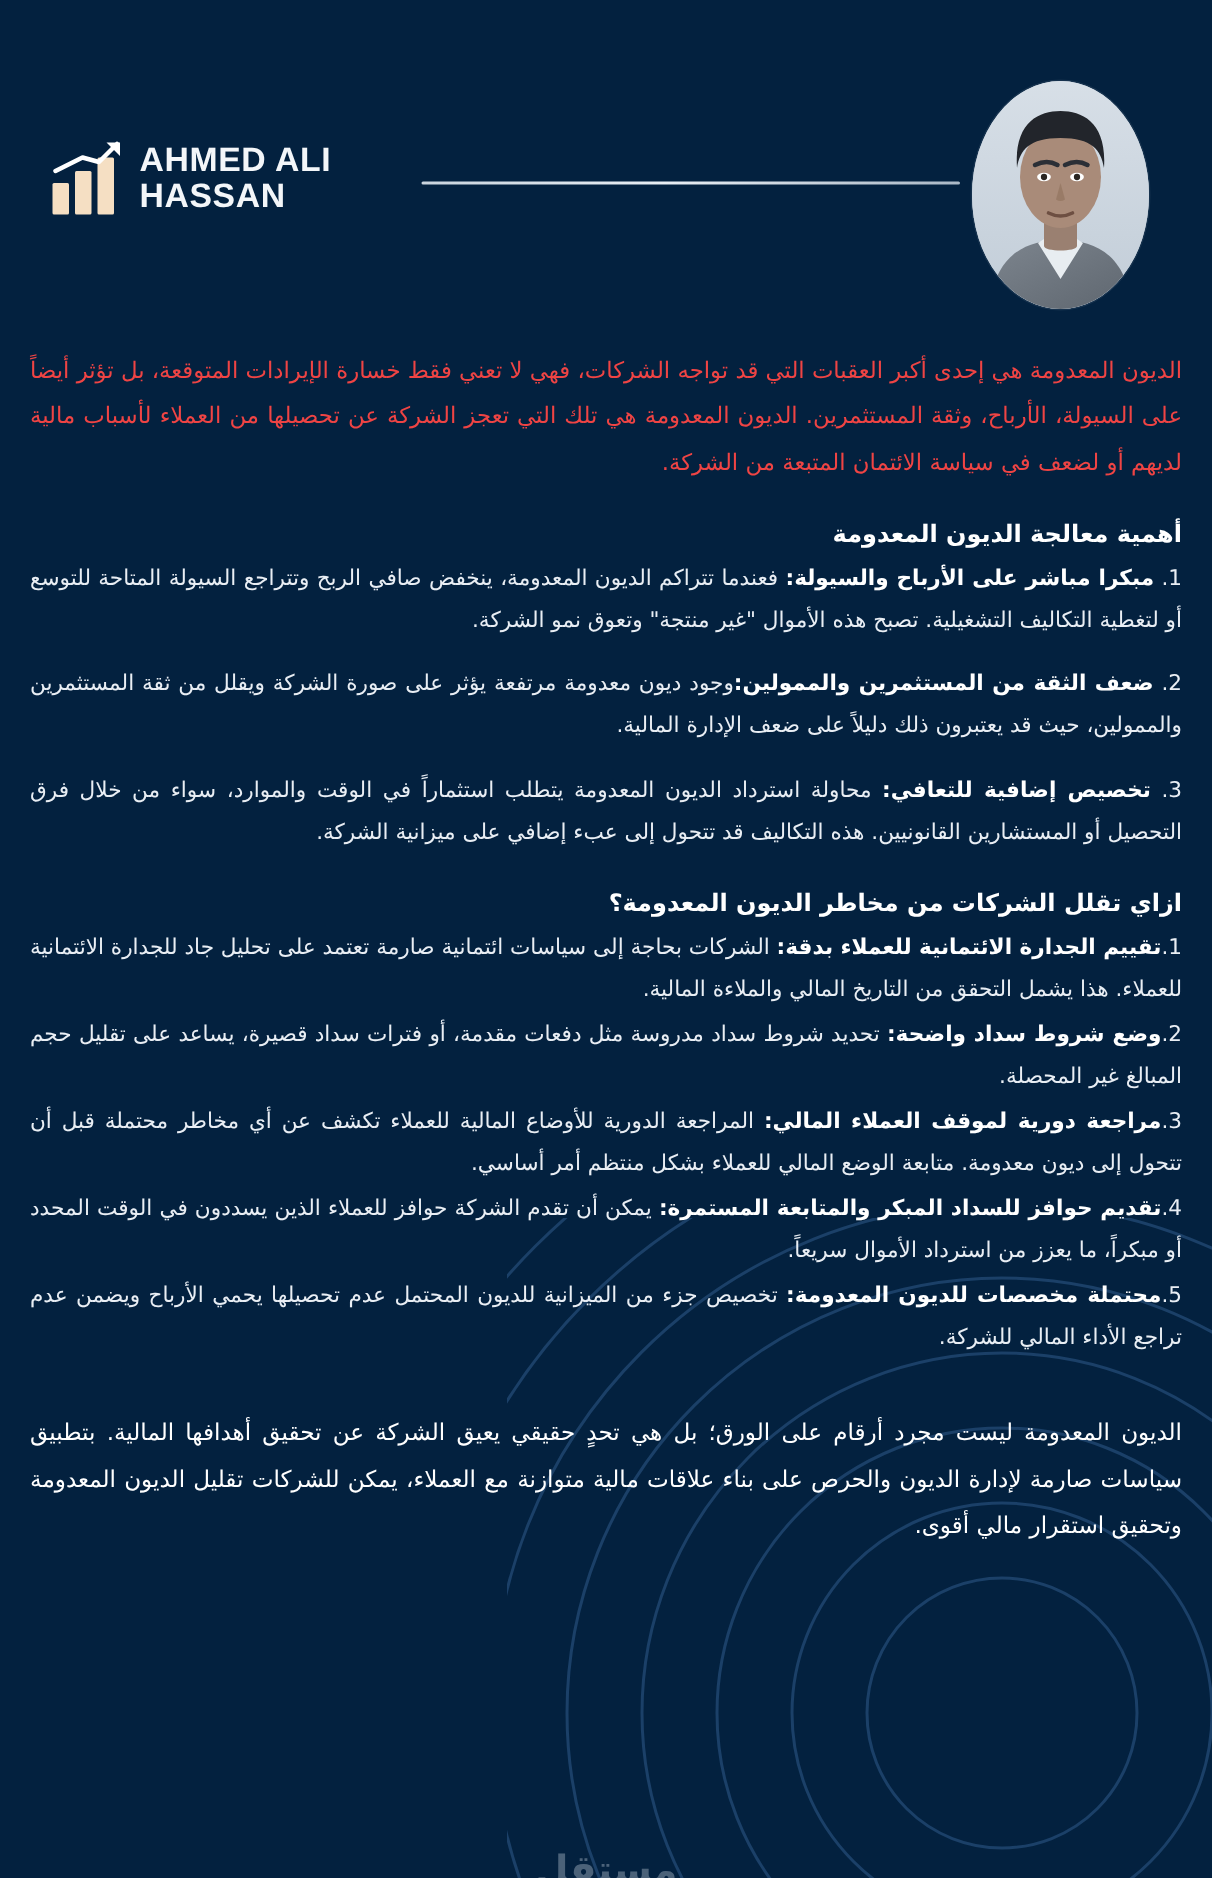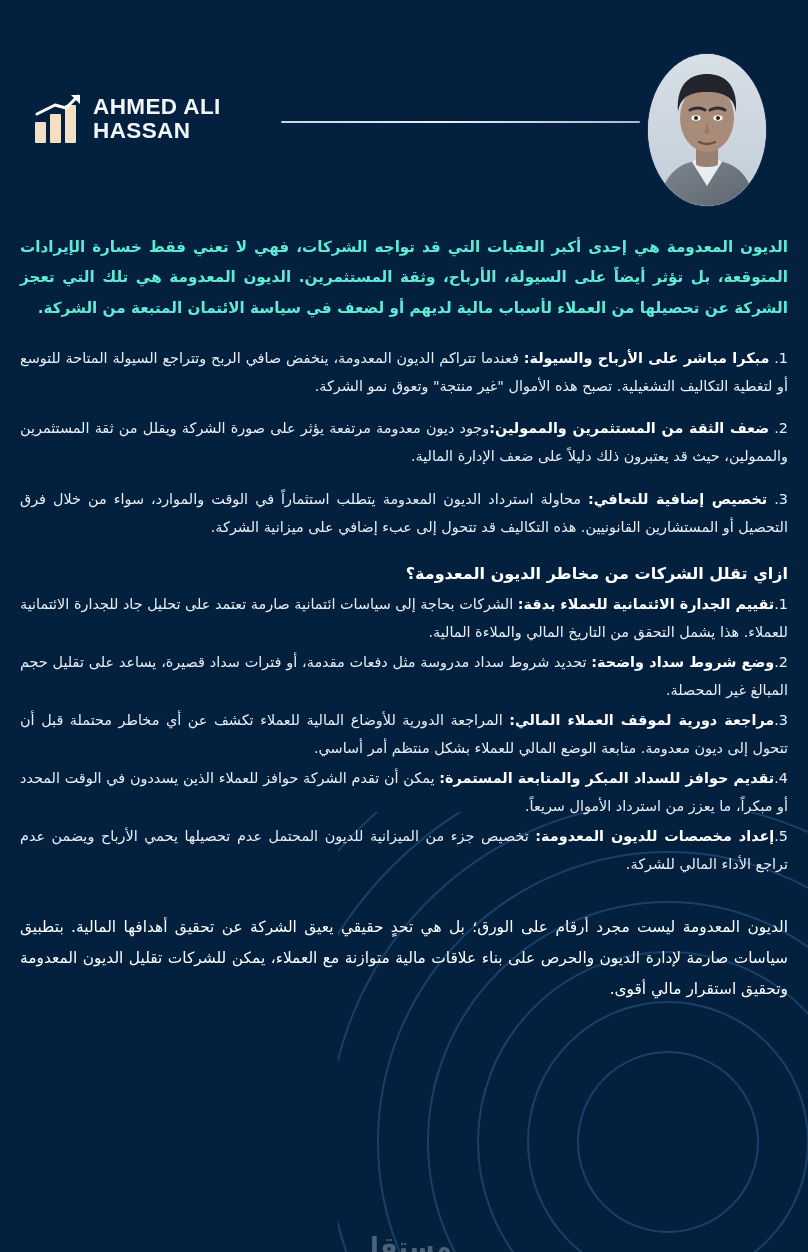--- a/index.html
+++ b/index.html
@@ -107,24 +107,24 @@
   }
 
   
   .content {
     padding: 0 20px 0 20px;
     direction: rtl;
     text-align: right;
   }
 
   .intro {
-    font-weight: 700;
+    font-weight: 400;
     font-size: 15.2px;
     line-height: 2.0;
-    color: #5eead4;
+    color: #ef4444;
     text-align: justify;
     text-align-last: right;
     margin-top: 16px;
     letter-spacing: -0.1px;
   }
 
   .section {
     margin-top: 21px;
   }
 
@@ -271,20 +271,21 @@
         <path d="M51 88 q8 4 16 0" stroke="#6d4f42" stroke-width="2.4" fill="none" stroke-linecap="round"></path>
       </svg>
     </div>
   </div>
 
   <div class="content">
 
     <p class="intro">الديون المعدومة هي إحدى أكبر العقبات التي قد تواجه الشركات، فهي لا تعني فقط خسارة الإيرادات المتوقعة، بل تؤثر أيضاً على السيولة، الأرباح، وثقة المستثمرين. الديون المعدومة هي تلك التي تعجز الشركة عن تحصيلها من العملاء لأسباب مالية لديهم أو لضعف في سياسة الائتمان المتبعة من الشركة.</p>
 
     <div class="section">
+      <h2 class="section-title">أهمية معالجة الديون المعدومة</h2>
 
       <p class="item">
         <span>1.</span>
         <span class="lead">مبكرا مباشر على الأرباح والسيولة:</span><span> فعندما تتراكم الديون المعدومة، ينخفض صافي الربح وتتراجع السيولة المتاحة للتوسع أو لتغطية التكاليف التشغيلية. تصبح هذه الأموال "غير منتجة" وتعوق نمو الشركة.</span>
       </p>
 
       <p class="item">
         <span>2.</span>
         <span class="lead">ضعف الثقة من المستثمرين والممولين:</span><span>وجود ديون معدومة مرتفعة يؤثر على صورة الشركة ويقلل من ثقة المستثمرين والممولين، حيث قد يعتبرون ذلك دليلاً على ضعف الإدارة المالية.</span>
       </p>
@@ -305,21 +306,21 @@
         <p class="item">
           <span>2.</span><span class="lead">وضع شروط سداد واضحة:</span><span> تحديد شروط سداد مدروسة مثل دفعات مقدمة، أو فترات سداد قصيرة، يساعد على تقليل حجم المبالغ غير المحصلة.</span>
         </p>
         <p class="item">
           <span>3.</span><span class="lead">مراجعة دورية لموقف العملاء المالي:</span><span> المراجعة الدورية للأوضاع المالية للعملاء تكشف عن أي مخاطر محتملة قبل أن تتحول إلى ديون معدومة. متابعة الوضع المالي للعملاء بشكل منتظم أمر أساسي.</span>
         </p>
         <p class="item">
           <span>4.</span><span class="lead">تقديم حوافز للسداد المبكر والمتابعة المستمرة:</span><span> يمكن أن تقدم الشركة حوافز للعملاء الذين يسددون في الوقت المحدد أو مبكراً، ما يعزز من استرداد الأموال سريعاً.</span>
         </p>
         <p class="item">
-          <span>5.</span><span class="lead">إعداد مخصصات للديون المعدومة:</span><span> تخصيص جزء من الميزانية للديون المحتمل عدم تحصيلها يحمي الأرباح ويضمن عدم تراجع الأداء المالي للشركة.</span>
+          <span>5.</span><span class="lead">محتملة مخصصات للديون المعدومة:</span><span> تخصيص جزء من الميزانية للديون المحتمل عدم تحصيلها يحمي الأرباح ويضمن عدم تراجع الأداء المالي للشركة.</span>
         </p>
       </div>
     </div>
 
     <p class="outro">الديون المعدومة ليست مجرد أرقام على الورق؛ بل هي تحدٍ حقيقي يعيق الشركة عن تحقيق أهدافها المالية. بتطبيق سياسات صارمة لإدارة الديون والحرص على بناء علاقات مالية متوازنة مع العملاء، يمكن للشركات تقليل الديون المعدومة وتحقيق استقرار مالي أقوى.</p>
 
   </div>
 
   <div class="watermark">
     <span class="wm-ar">مستقل</span>

